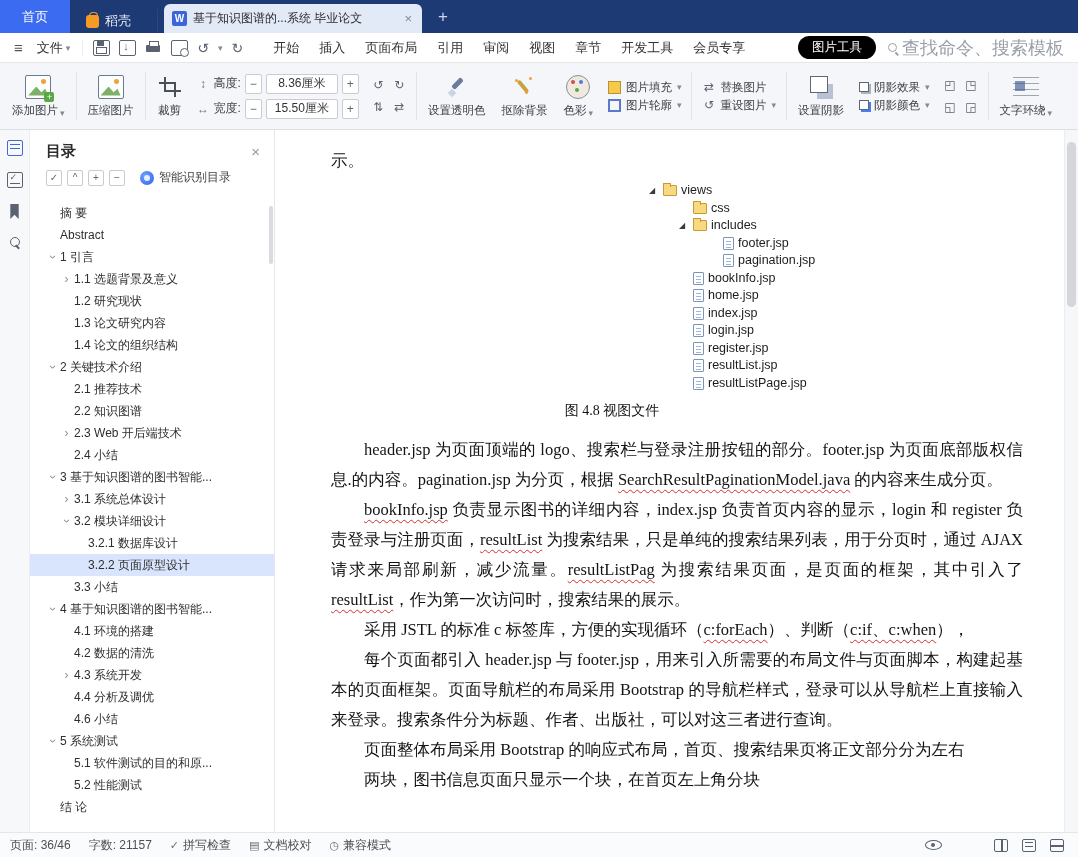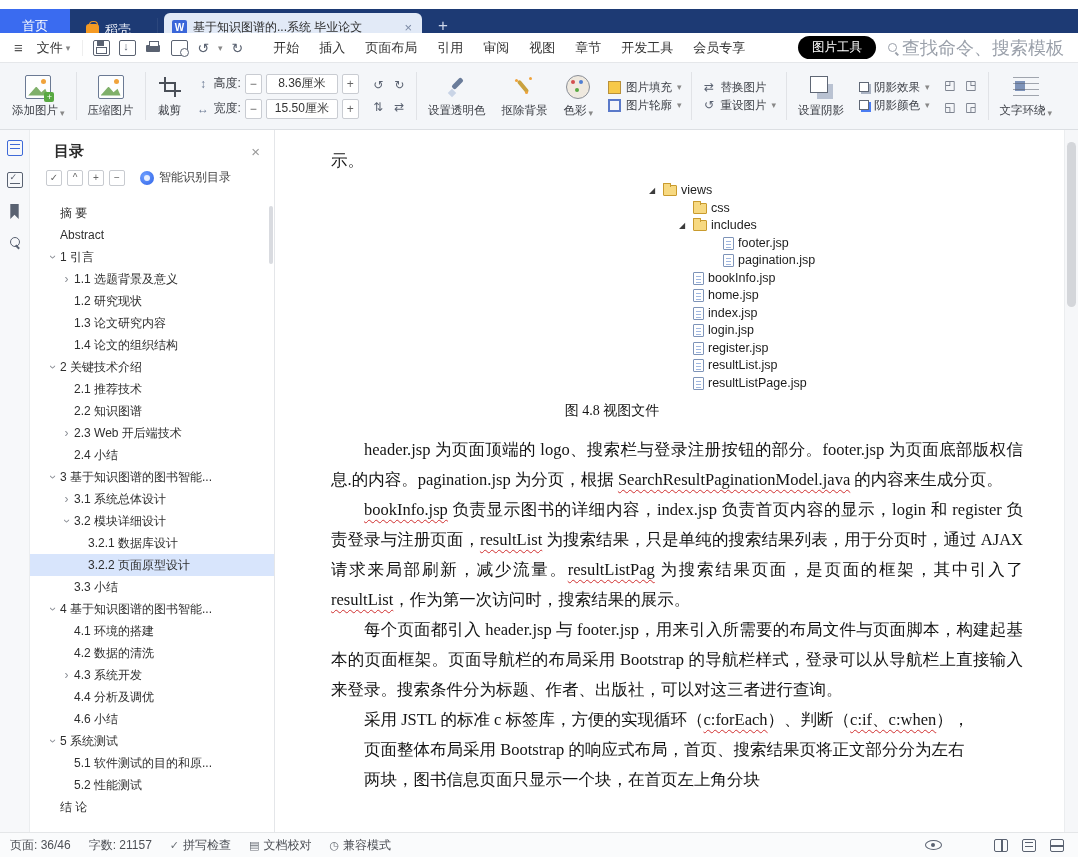--- a/index.html
+++ b/index.html
@@ -1,20 +1,20 @@
 <!DOCTYPE html>
 <html><head>
 <meta charset="utf-8">
 <style>
   * { margin:0; padding:0; box-sizing:border-box; }
   html,body { width:1078px; height:857px; overflow:hidden; }
   body { font-family:"Liberation Sans","DejaVu Sans",sans-serif; background:#fff; position:relative; font-size:13px; color:#333; }
 
   
-  .titlebar { position:absolute; left:0; top:9px; width:1078px; height:33px; background:#1d3a74; display:flex; align-items:flex-end; }
+  .titlebar { position:absolute; left:0; top:0; width:1078px; height:33px; background:#1d3a74; display:flex; align-items:flex-end; }
   .tab-home { width:70px; height:33px; background:#3a6bf0; color:#fff; display:flex; align-items:center; justify-content:center; font-size:13px; }
   .tab-docer { height:24px; padding:0 26px 0 16px; display:flex; align-items:center; gap:6px; color:#e7ecf7; font-size:13px; border-right:1px solid rgba(255,255,255,.07); }
   .bag-icon { width:13px; height:13px; background:#f59a23; border-radius:3px; position:relative; }
   .bag-icon::before { content:""; position:absolute; left:3px; top:-3px; width:7px; height:5px; border:1.5px solid #f59a23; border-bottom:none; border-radius:4px 4px 0 0; }
   .tab-doc { height:29px; margin-left:6px; width:258px; background:#e2eaf7; border-radius:6px 6px 0 0; display:flex; align-items:center; gap:6px; padding:0 8px; color:#2d2d2d; font-size:12px; }
   .w-icon { width:15px; height:15px; background:#3a66d9; color:#fff; font-size:10px; font-weight:bold; display:flex; align-items:center; justify-content:center; border-radius:2px; flex:0 0 auto; }
   .tab-doc-title { flex:1; white-space:nowrap; overflow:hidden; }
   .tab-close { color:#7c8aa5; font-size:13px; padding:0 2px; }
   .tab-new { color:#cdd6ea; font-size:17px; margin-left:16px; margin-bottom:6px; }
 
@@ -91,21 +91,21 @@
   .si-outline::before { content:""; position:absolute; left:2px; top:3px; right:2px; height:8px; background:repeating-linear-gradient(#3f6ad8 0 1.5px, transparent 1.5px 4px); }
   .si-tasks { border:1.5px solid #5a6271; border-radius:2px; }
   .si-tasks::before { content:"✓"; position:absolute; left:2px; top:-1px; font-size:9px; color:#5a6271; }
   .si-tasks::after { content:""; position:absolute; left:2px; bottom:3px; right:2px; height:1.5px; background:#5a6271; }
   .si-bookmark { background:#5a6271; clip-path:polygon(15% 0,85% 0,85% 100%,50% 72%,15% 100%); width:12px; margin:0 auto; }
   .si-search { width:10px; height:10px; border:1.5px solid #5a6271; border-radius:50%; margin:2px auto 0; }
   .si-search::after { content:""; position:absolute; right:-1px; bottom:-2px; width:5px; height:1.8px; background:#5a6271; transform:rotate(45deg); }
 
   .sidebar { position:absolute; left:30px; top:0; bottom:0; width:245px; background:#fff; border-right:1px solid #e4e6e9; overflow:hidden; }
   .toc-header { display:flex; align-items:center; padding:12px 14px 6px 16px; }
-  .toc-title { font-size:15px; font-weight:bold; color:#2b2b2b;margin-left:8px; }
+  .toc-title { font-size:15px; font-weight:bold; color:#2b2b2b; }
   .toc-close { margin-left:auto; color:#999; font-size:15px; }
   .toc-tools { display:flex; align-items:center; gap:5px; padding:2px 12px 8px 16px; }
   .tool-box { width:16px; height:16px; border:1px solid #c8cbd0; border-radius:2px; color:#666; font-size:10px; display:flex; align-items:center; justify-content:center; background:#fff; }
   .smart-toc { margin-left:10px; display:flex; align-items:center; gap:5px; font-size:12px; color:#444; white-space:nowrap; }
   .smart-icon { width:14px; height:14px; border-radius:50%; background:radial-gradient(circle at 35% 35%, #6fa0ff, #2f63e8); position:relative; }
   .smart-icon::after { content:""; position:absolute; left:4px; top:4px; width:6px; height:6px; border-radius:50%; background:rgba(255,255,255,.85); }
   .toc-list { padding-top:8px; font-size:12px; color:#2e2e2e; }
   .toc-row { height:22px; display:flex; align-items:center; padding-left:30px; white-space:nowrap; overflow:hidden; }
   .toc-row.lvl1 { padding-left:44px; }
   .toc-row.lvl2 { padding-left:58px; }
@@ -527,22 +527,22 @@
           <div class="t-row ind1">
             <span class="t-arrow"></span>
             <span class="t-file"></span>
             <span class="t-name">resultListPage.jsp</span>
           </div>
         </div>
       <div class="caption">图 4.8 视图文件</div>
       <div>
           <div class="para"><span>header.jsp 为页面顶端的 logo、搜索栏与登录注册按钮的部分。footer.jsp 为页面底部版权信息.的内容。pagination.jsp 为分页，根据 </span><span class="wavy">SearchResultPaginationModel.java</span><span> 的内容来生成分页。</span></div>
           <div class="para"><span class="wavy">bookInfo.jsp</span><span> 负责显示图书的详细内容，index.jsp 负责首页内容的显示，login 和 register 负责登录与注册页面，</span><span class="wavy">resultList</span><span> 为搜索结果，只是单纯的搜索结果列表，用于分页时，通过 AJAX 请求来局部刷新，减少流量。</span><span class="wavy">resultListPag</span><span> 为搜索结果页面，是页面的框架，其中引入了 </span><span class="wavy">resultList</span><span>，作为第一次访问时，搜索结果的展示。</span></div>
+          <div class="para"><span>采用 JSTL 的标准 c 标签库，方便的实现循环（</span><span class="wavy">c:forEach</span><span>）、判断（</span><span class="wavy">c:if、c:when</span><span>），</span></div>
           <div class="para"><span>每个页面都引入 header.jsp 与 footer.jsp，用来引入所需要的布局文件与页面脚本，构建起基本的页面框架。页面导航栏的布局采用 Bootstrap 的导航栏样式，登录可以从导航栏上直接输入来登录。搜索条件分为标题、作者、出版社，可以对这三者进行查询。</span></div>
-          <div class="para"><span>采用 JSTL 的标准 c 标签库，方便的实现循环（</span><span class="wavy">c:forEach</span><span>）、判断（</span><span class="wavy">c:if、c:when</span><span>），</span></div>
           <div class="para"><span>页面整体布局采用 Bootstrap 的响应式布局，首页、搜索结果页将正文部分分为左右</span></div>
           <div class="para"><span>两块，图书信息页面只显示一个块，在首页左上角分块</span></div>
         </div>
     </div>
     <div class="v-scroll">
       <div class="v-thumb"></div>
     </div>
   </div>
 
 </div>

